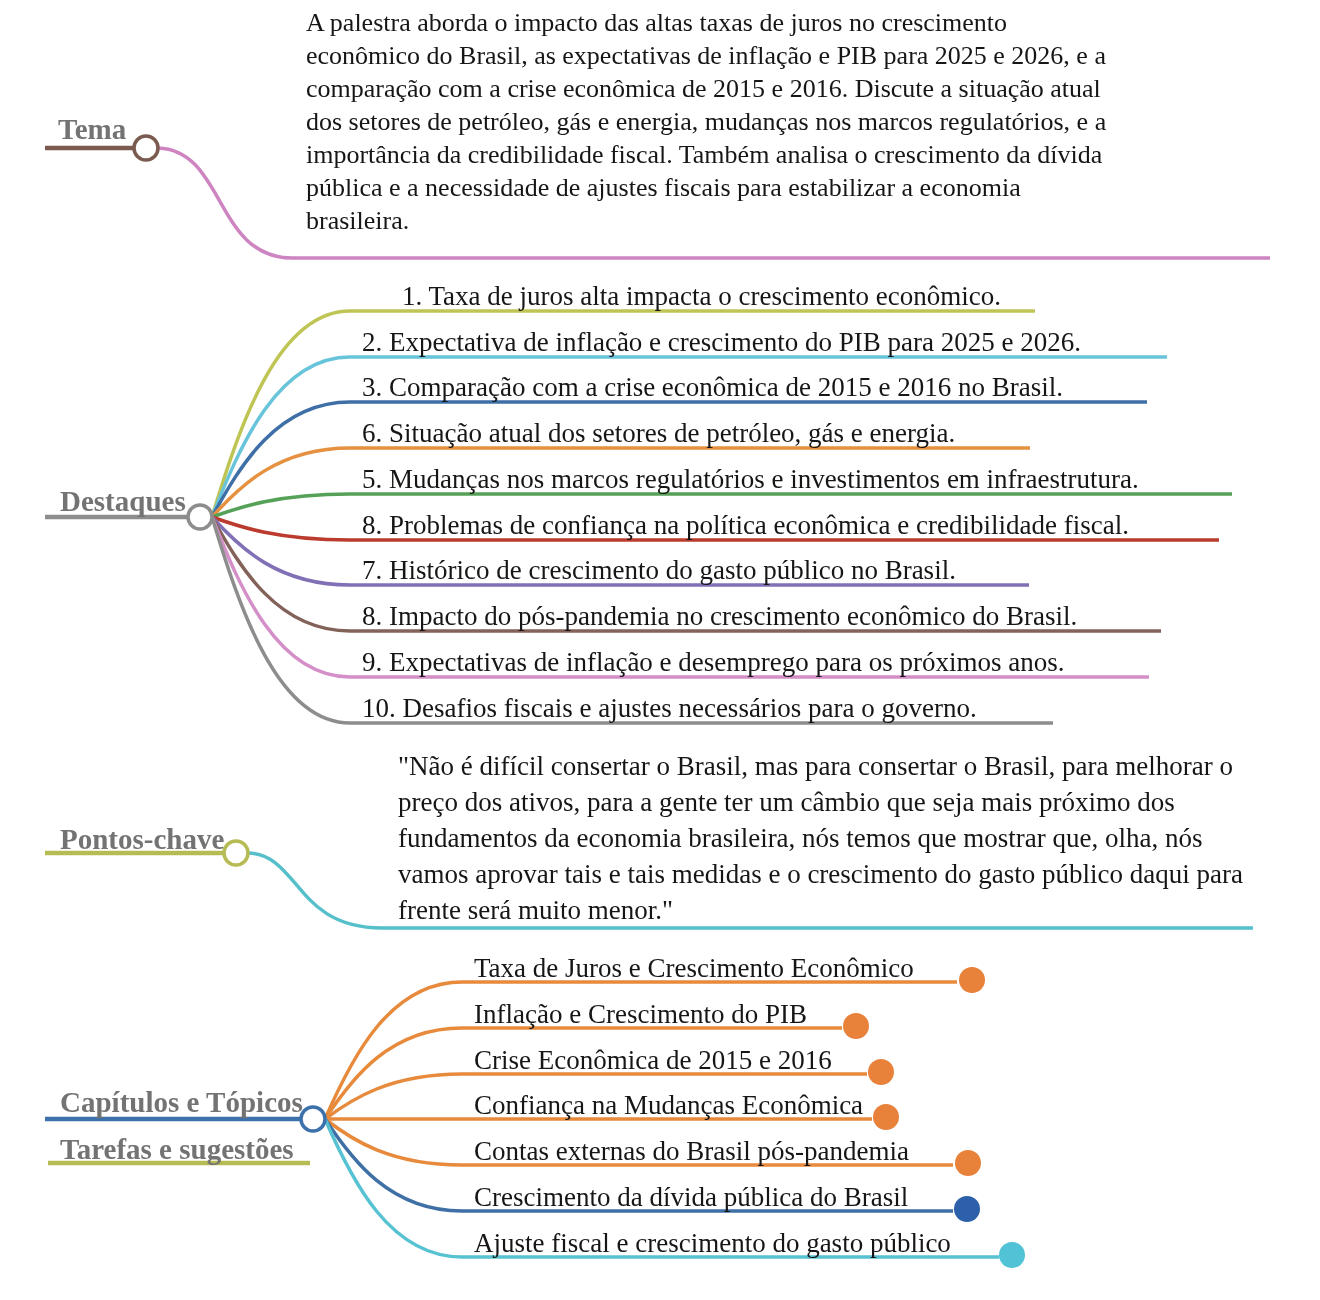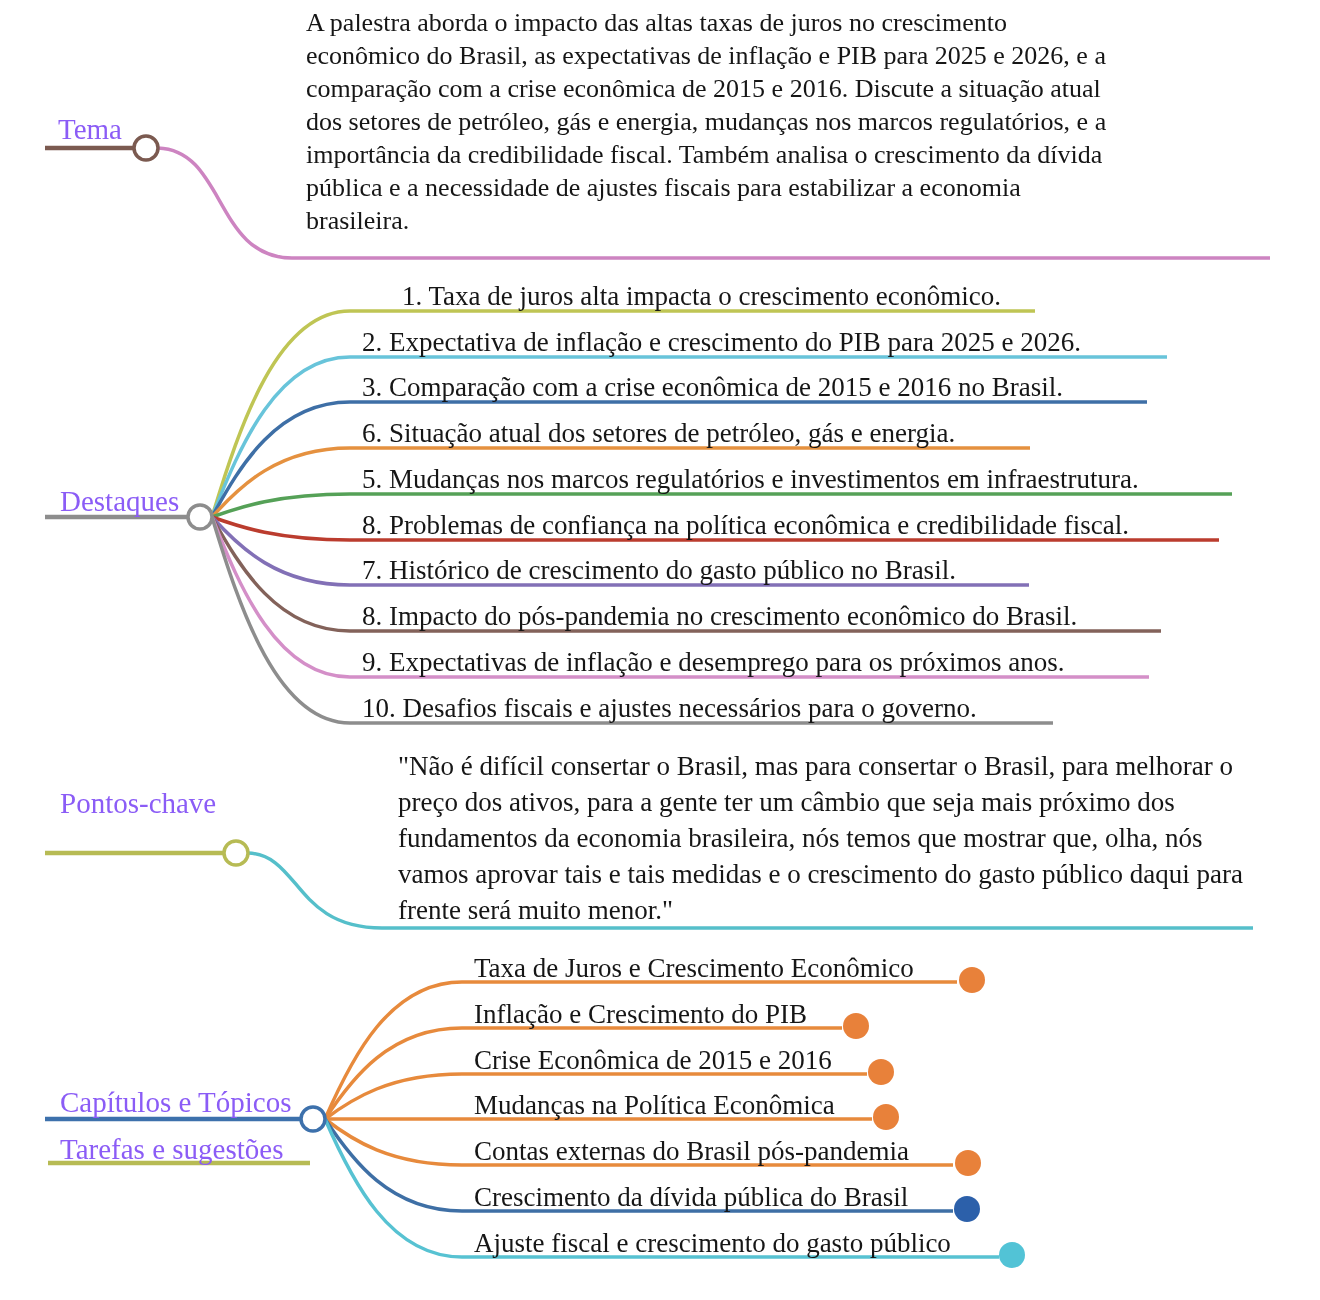--- a/index.html
+++ b/index.html
@@ -4,21 +4,21 @@
 <style>
   html,body{margin:0;padding:0;}
   body{
     width:1320px;height:1300px;position:relative;overflow:hidden;
     background:#ffffff;font-family:"Liberation Serif","DejaVu Serif",serif;
     color:#1b1b1b;
   }
   #links{position:absolute;left:0;top:0;z-index:0;}
   .label{
     position:absolute;z-index:2;font-size:29px;line-height:1.15;
-    white-space:nowrap;color:#8b5cf6;
+    white-space:nowrap;color:#737373;font-weight:bold;
   }
   .topic{
     position:absolute;z-index:2;font-size:27px;line-height:1.1;
     white-space:nowrap;color:#161616;
   }
   .para{
     position:absolute;z-index:2;font-size:26px;line-height:33px;
     white-space:pre-line;color:#161616;
   }
   .quote{
@@ -87,28 +87,28 @@
 <div class="topic" style="left:362px;top:328px;">2. Expectativa de inflação e crescimento do PIB para 2025 e 2026.</div>
 <div class="topic" style="left:362px;top:373px;">3. Comparação com a crise econômica de 2015 e 2016 no Brasil.</div>
 <div class="topic" style="left:362px;top:419px;">6. Situação atual dos setores de petróleo, gás e energia.</div>
 <div class="topic" style="left:362px;top:465px;">5. Mudanças nos marcos regulatórios e investimentos em infraestrutura.</div>
 <div class="topic" style="left:362px;top:511px;">8. Problemas de confiança na política econômica e credibilidade fiscal.</div>
 <div class="topic" style="left:362px;top:556px;">7. Histórico de crescimento do gasto público no Brasil.</div>
 <div class="topic" style="left:362px;top:602px;">8. Impacto do pós-pandemia no crescimento econômico do Brasil.</div>
 <div class="topic" style="left:362px;top:648px;">9. Expectativas de inflação e desemprego para os próximos anos.</div>
 <div class="topic" style="left:362px;top:694px;">10. Desafios fiscais e ajustes necessários para o governo.</div>
 
-<div class="label" style="left:60px;top:787px;">Pontos-chave</div>
+<div class="label" style="left:60px;top:823px;">Pontos-chave</div>
 <div class="quote" style="left:398px;top:748px;">"Não é difícil consertar o Brasil, mas para consertar o Brasil, para melhorar o
 preço dos ativos, para a gente ter um câmbio que seja mais próximo dos
 fundamentos da economia brasileira, nós temos que mostrar que, olha, nós
 vamos aprovar tais e tais medidas e o crescimento do gasto público daqui para
 frente será muito menor."</div>
 
 <div class="label" style="left:60px;top:1086px;">Capítulos e Tópicos</div>
 <div class="label" style="left:60px;top:1133px;">Tarefas e sugestões</div>
 <div class="topic" style="left:474px;top:954px;">Taxa de Juros e Crescimento Econômico</div>
 <div class="topic" style="left:474px;top:1000px;">Inflação e Crescimento do PIB</div>
 <div class="topic" style="left:474px;top:1046px;">Crise Econômica de 2015 e 2016</div>
-<div class="topic" style="left:474px;top:1091px;">Mudanças na Política Econômica</div>
+<div class="topic" style="left:474px;top:1091px;">Confiança na Mudanças Econômica</div>
 <div class="topic" style="left:474px;top:1137px;">Contas externas do Brasil pós-pandemia</div>
 <div class="topic" style="left:474px;top:1183px;">Crescimento da dívida pública do Brasil</div>
 <div class="topic" style="left:474px;top:1229px;">Ajuste fiscal e crescimento do gasto público</div>
 
 </body></html>

